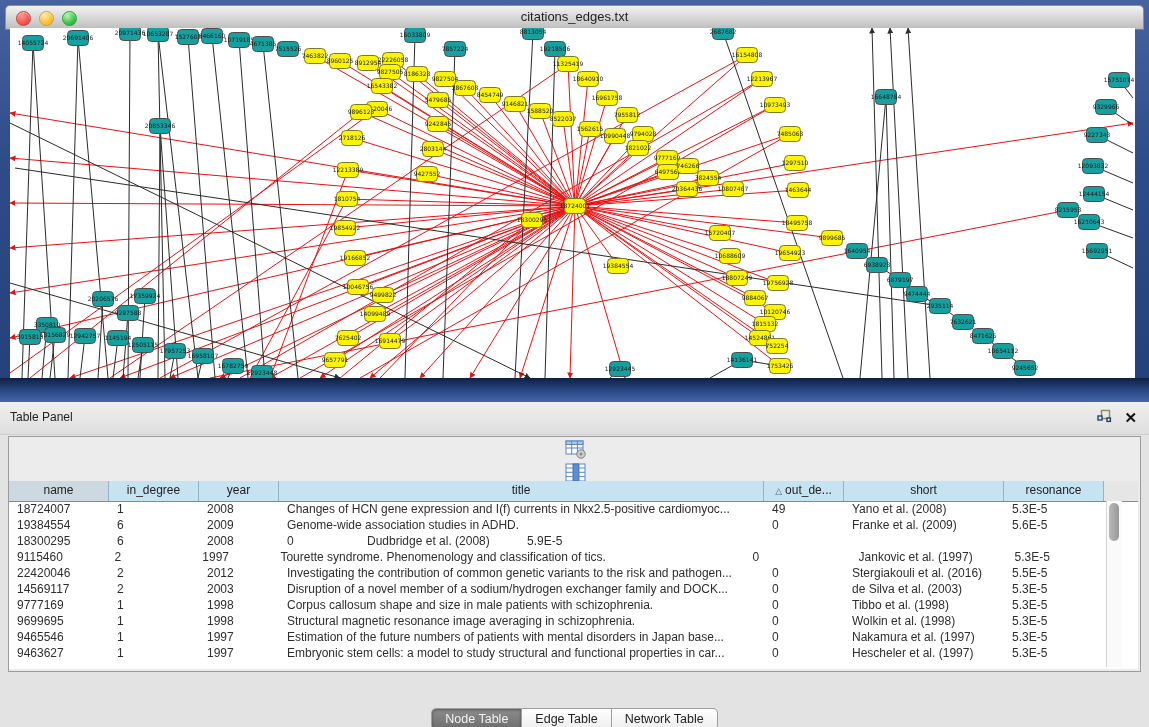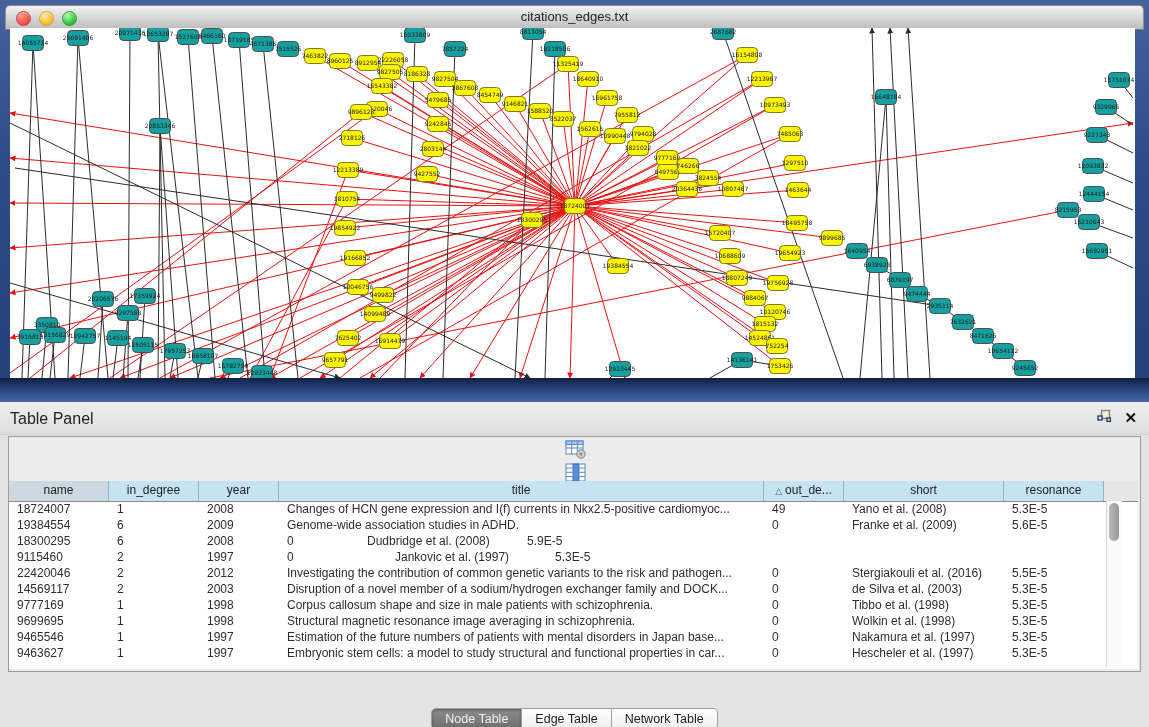--- a/index.html
+++ b/index.html
@@ -22,21 +22,21 @@
   .frame-bottom{position:absolute;left:0;right:0;top:378px;height:24px;
     background:linear-gradient(180deg,#0e1f42,#27437e 45%,#4566a8);}
   svg .edge-red{stroke:#e81212;stroke-width:1;}
   svg .edge-black{stroke:#2b2b2b;stroke-width:1;}
   svg .node-label{font-family:"DejaVu Sans",sans-serif;font-size:6px;fill:#1a1a1a;}
 
   
   .table-panel{position:absolute;left:0;top:402px;width:1149px;height:325px;background:#e3e3e3;}
   .tp-header{position:absolute;left:0;right:0;top:0;height:32px;
     background:linear-gradient(#efefef,#dedede);border-bottom:1px solid #cfcfcf;}
-  .tp-title{position:absolute;left:10px;top:8px;font-size:16px;color:#222;}
+  .tp-title{position:absolute;left:10px;top:8px;font-size:12px;color:#222;}
   .tp-hdr-icons{position:absolute;right:12px;top:7px;display:flex;align-items:center;gap:12px;}
   .tp-body{position:absolute;left:8px;top:34px;width:1131px;height:234px;
     background:#ececec;border:1px solid #9c9c9c;}
   .toolbar{position:absolute;left:0;right:1px;top:0;height:44px;display:flex;align-items:center;padding-left:10px;box-sizing:border-box;flex-direction:column;}
   .tool-btn{width:28px;height:28px;margin-right:6px;display:flex;align-items:center;justify-content:center;background:transparent;border:none;padding:0;}
   .fx{font-family:"Liberation Serif",serif;font-style:italic;font-weight:bold;font-size:14px;color:#111;}
   .combo{position:relative;margin-left:12px;width:396px;height:24px;background:#fff;
     border:1px solid #a9a9a9;border-radius:4px;font-size:12px;color:#222;
     display:flex;align-items:center;padding-left:9px;box-sizing:border-box;box-shadow:0 1px 1px rgba(0,0,0,.08);}
   .combo-arrows{position:absolute;right:7px;top:4px;font-size:7px;line-height:7px;color:#333;text-align:center;}
@@ -822,20 +822,21 @@
               <div class="td" style="width: 90px;">6</div>
               <div class="td" style="width: 80px;">2008</div>
               <div class="td" style="width: 80px;">0</div>
               <div class="td" style="width: 160px;">Dudbridge et al. (2008)</div>
               <div class="td" style="width: 100px;">5.9E-5</div>
             </div>
             <div class="tr">
               <div class="td" style="width: 100px;">9115460</div>
               <div class="td" style="width: 90px;">2</div>
               <div class="td" style="width: 80px;">1997</div>
+              <div class="td" style="width: 485px;">Tourette syndrome. Phenomenology and classification of tics.</div>
               <div class="td" style="width: 80px;">0</div>
               <div class="td" style="width: 160px; margin-left: 28px;">Jankovic et al. (1997)</div>
               <div class="td" style="width: 100px;">5.3E-5</div>
             </div>
             <div class="tr">
               <div class="td" style="width: 100px;">22420046</div>
               <div class="td" style="width: 90px;">2</div>
               <div class="td" style="width: 80px;">2012</div>
               <div class="td" style="width: 485px;">Investigating the contribution of common genetic variants to the risk and pathogen...</div>
               <div class="td" style="width: 80px;">0</div>

